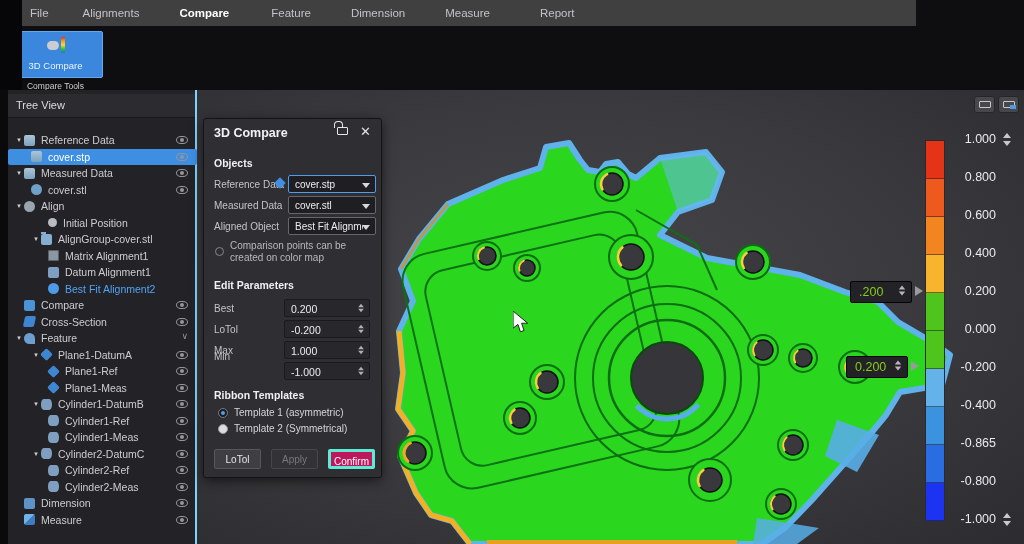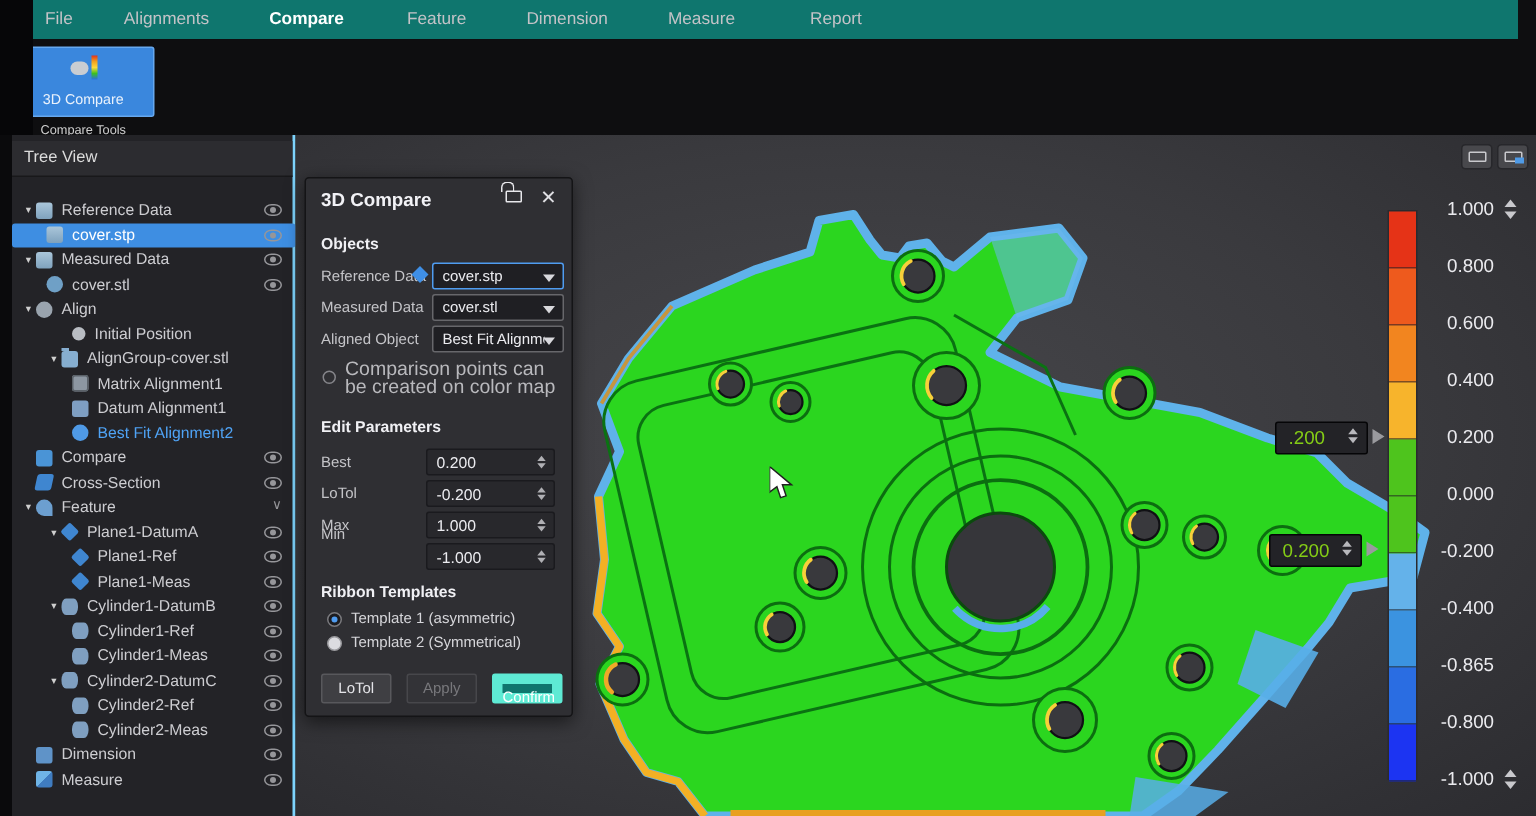--- a/index.html
+++ b/index.html
@@ -1,20 +1,20 @@
 <!DOCTYPE html>
 <html><head>
 <meta charset="utf-8">
 <style>
   html,body{margin:0;padding:0;background:#000;}
   *{box-sizing:border-box;font-family:"Liberation Sans",sans-serif;}
   .app{position:relative;width:1024px;height:544px;background:#0e0e10;overflow:hidden;}
 
   
-  .menubar{position:absolute;left:0;top:0;width:1012px;height:26px;background:#0f766e;display:flex;align-items:center;}
+  .menubar{position:absolute;left:0;top:0;width:916px;height:26px;background:#404040;display:flex;align-items:center;}
   .menu-item{color:#c3c3c7;font-size:11.5px;padding:0 2px;cursor:default;}
   .menu-item.active{color:#ffffff;font-weight:bold;}
   .m0{margin-left:28px}.m1{margin-left:30px}.m2{margin-left:36px}.m3{margin-left:38px}
   .m4{margin-left:36px}.m5{margin-left:36px}.m6{margin-left:46px}
   .corner-black{position:absolute;left:0;top:0;width:22px;height:90px;background:#060608;}
 
   
   .ribbon{position:absolute;left:0;top:26px;width:1024px;height:64px;background:#0e0e10;}
   .tool-tile{position:absolute;left:8px;top:5px;width:95px;height:47px;background:#3a87dd;border:1px solid #66a8ee;border-radius:2px;text-align:center;cursor:pointer;}
   .tool-ico{position:relative;display:inline-block;width:18px;height:16px;margin-top:5px;}
@@ -89,35 +89,35 @@
   .lock::before{content:"";position:absolute;left:-1px;top:-7px;width:7px;height:6px;border:1.5px solid #e8e8ec;border-bottom:none;border-radius:4px 4px 0 0;transform:translateX(-3px);}
   .dlg-close{position:absolute;right:10px;top:5px;color:#e0e0e4;font-size:13px;cursor:pointer;}
   .sec-label{position:absolute;left:10px;color:#f0f0f4;font-size:10.5px;font-weight:bold;}
   .frow-label{position:absolute;left:10px;color:#c4c4c8;font-size:10px;}
   .dselect{position:absolute;left:84px;width:88px;height:18px;background:#1f1f23;border:1px solid #67676b;border-radius:2px;cursor:pointer;}
   .dselect.hl{border-color:#4f9cf0;}
   .dselect .sval{position:absolute;left:6px;top:3px;color:#ececf0;font-size:10px;white-space:nowrap;max-width:68px;overflow:hidden;}
   .dselect .caret{position:absolute;right:5px;top:7px;width:0;height:0;border-left:4px solid transparent;border-right:4px solid transparent;border-top:5px solid #d8d8dc;}
   .diamond{position:absolute;left:72px;width:8px;height:8px;background:#3f8fe6;transform:rotate(45deg);}
   .note-ico{position:absolute;left:11px;top:128px;width:9px;height:9px;border:1px solid #85858a;border-radius:50%;}
-  .note-text{position:absolute;left:26px;top:121px;width:148px;color:#b9b9bd;font-size:13px;line-height:12px;}
+  .note-text{position:absolute;left:26px;top:121px;width:148px;color:#b9b9bd;font-size:10px;line-height:12px;}
   .pfield{position:absolute;left:80px;width:86px;height:18px;background:#28282c;border:1px solid #1a1a1e;border-radius:2px;}
   .pfield .pval{position:absolute;left:6px;top:3px;color:#ececf0;font-size:10.5px;}
   .pspin{position:absolute;right:3px;top:3px;width:9px;}
   .pspin .tri-up{border-bottom-color:#b0b0b4;transform:scale(.7);margin-bottom:0;}
   .pspin .tri-dn{border-top-color:#b0b0b4;transform:scale(.7);}
   .radio{position:absolute;left:14px;width:10px;height:10px;border-radius:50%;}
   .radio.sel{background:#1c1c20;border:1px solid #7a7a7e;}
   .radio.sel::after{content:"";position:absolute;left:2px;top:2px;width:4px;height:4px;border-radius:50%;background:#4f9cf0;}
   .radio.unsel{background:#dcdce0;border:1px solid #9a9a9e;}
   .radio-label{position:absolute;left:30px;color:#d6d6da;font-size:10px;}
   .dbtn{position:absolute;top:330px;width:47px;height:20px;border-radius:2px;font-size:10px;text-align:center;line-height:20px;cursor:pointer;}
   .dbtn.reset{left:10px;background:#3f3f43;border:1px solid #58585c;color:#e4e4e8;}
   .dbtn.apply{left:67px;background:#333337;border:1px solid #47474b;color:#78787c;}
-  .dbtn.confirm{left:124px;background:#0f766e;border:7px solid #5eead4;color:#ffffff;}
+  .dbtn.confirm{left:124px;background:#be185d;border:3px solid #5eead4;color:#ffffff;}
 
   .cursor{position:absolute;left:316px;top:221px;}
 </style>
 </head>
 <body>
 
 <div class="app">
 
   <div class="menubar">
     <span class="menu-item m0">File</span>

